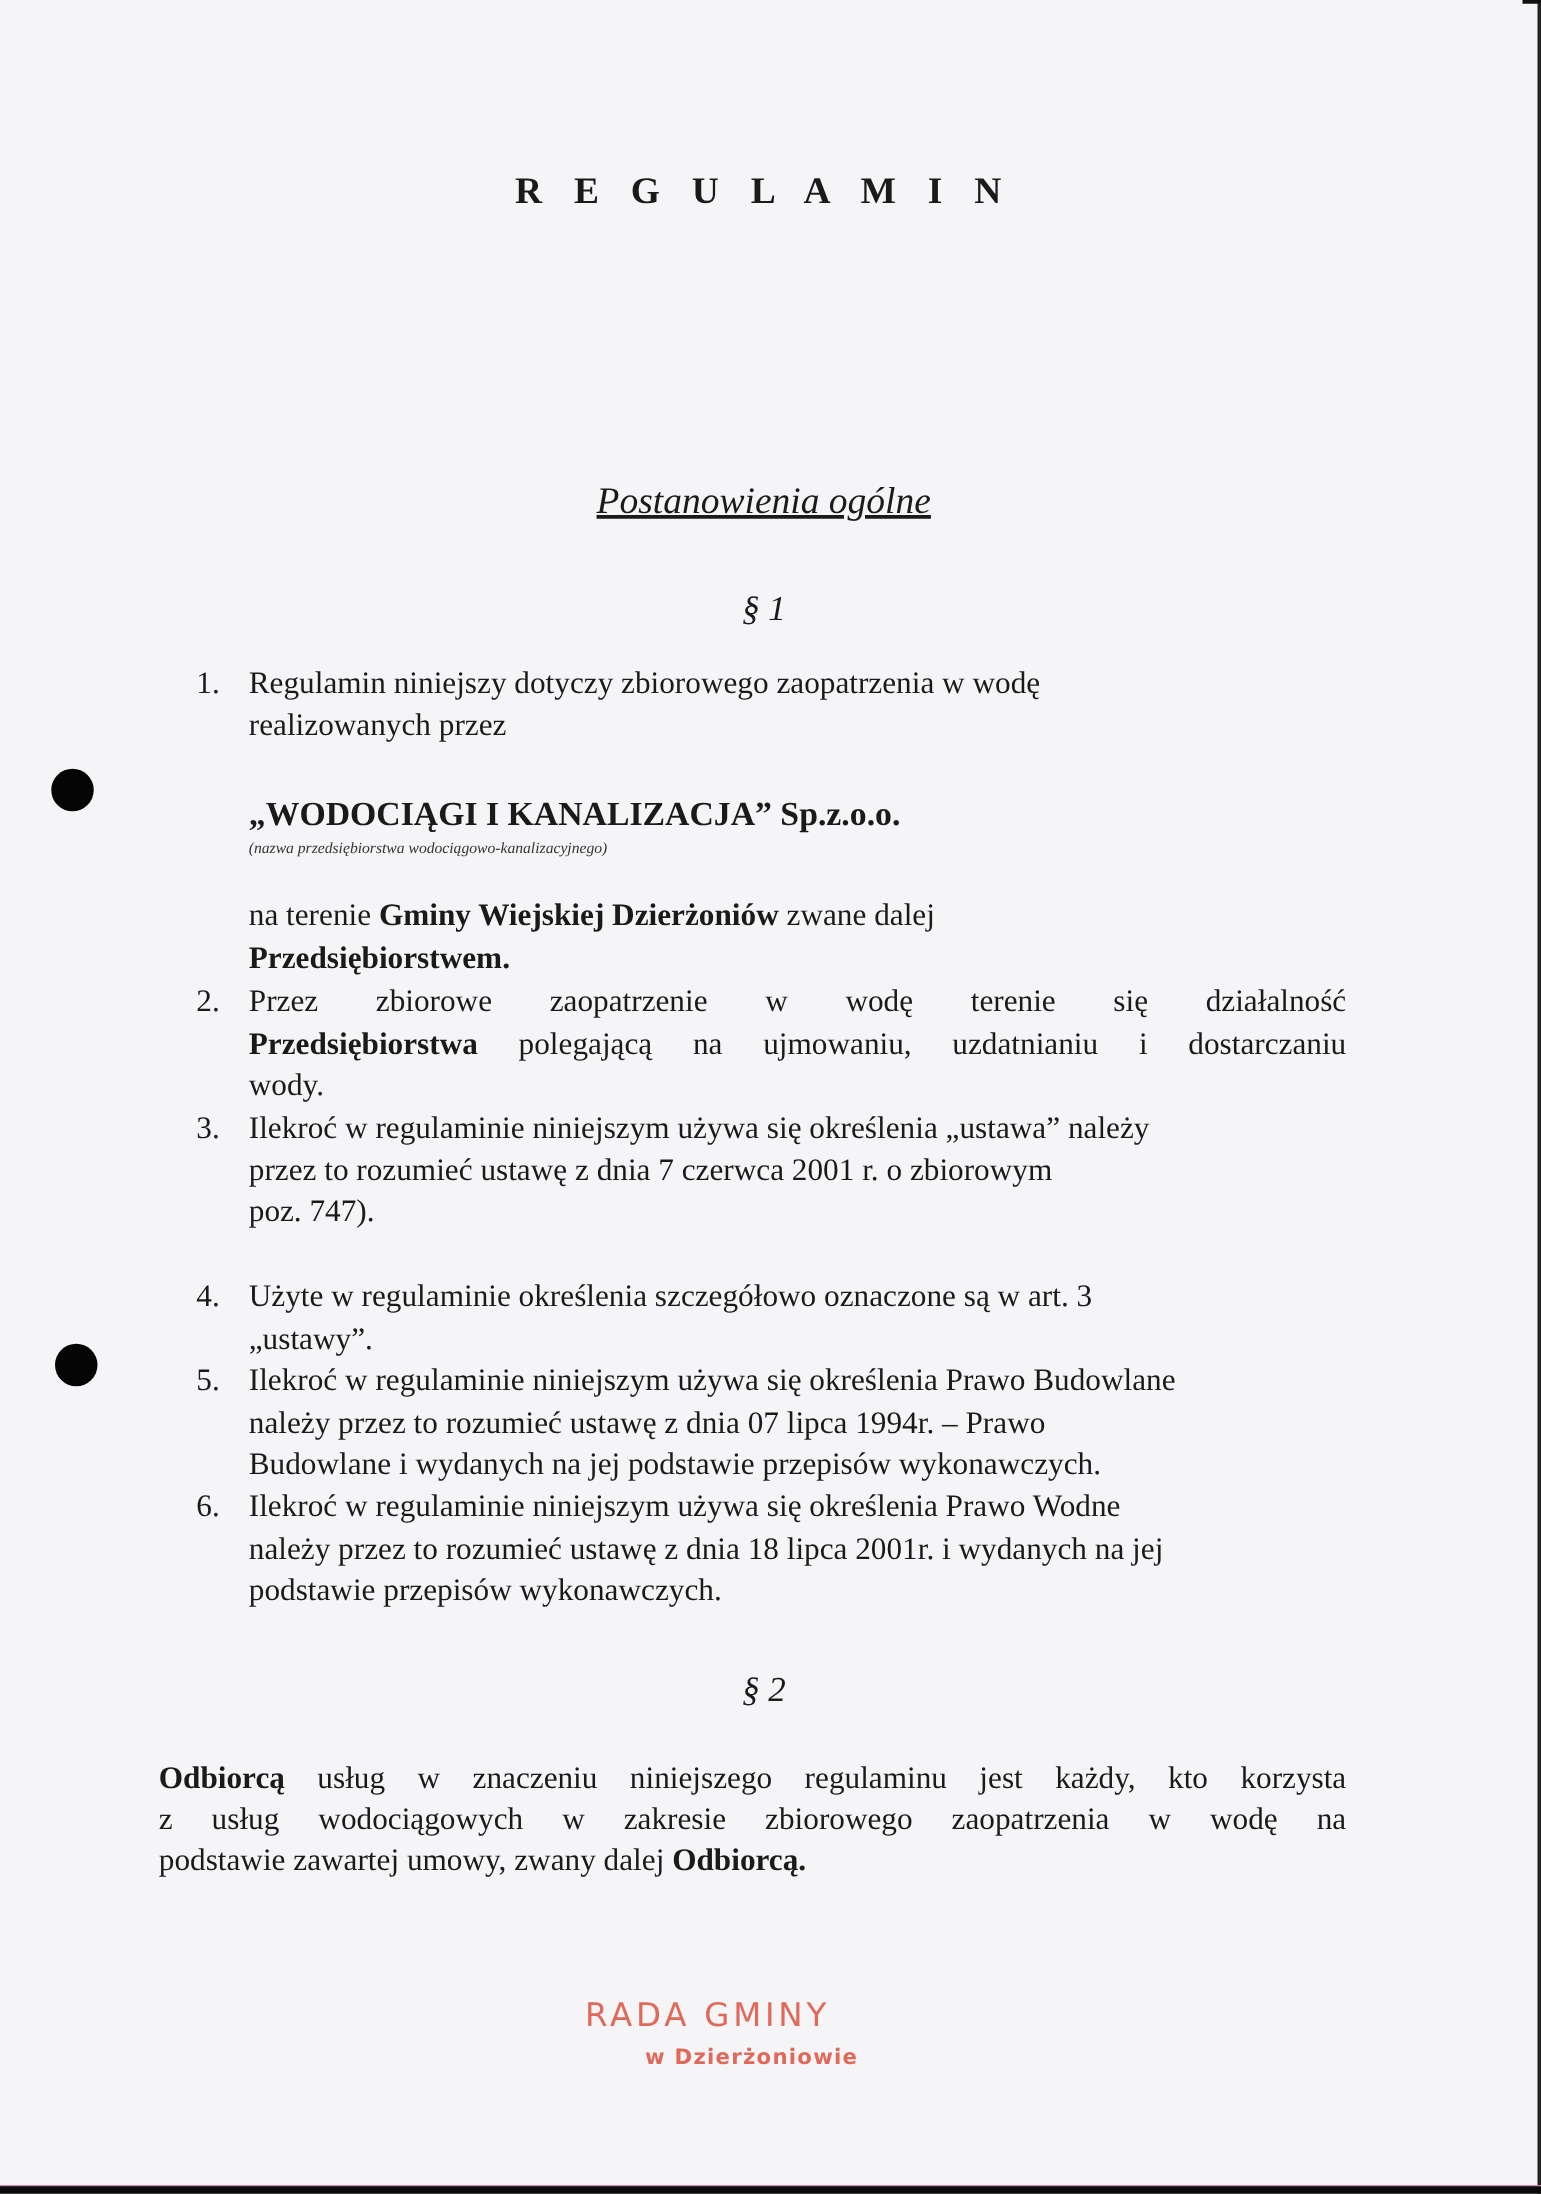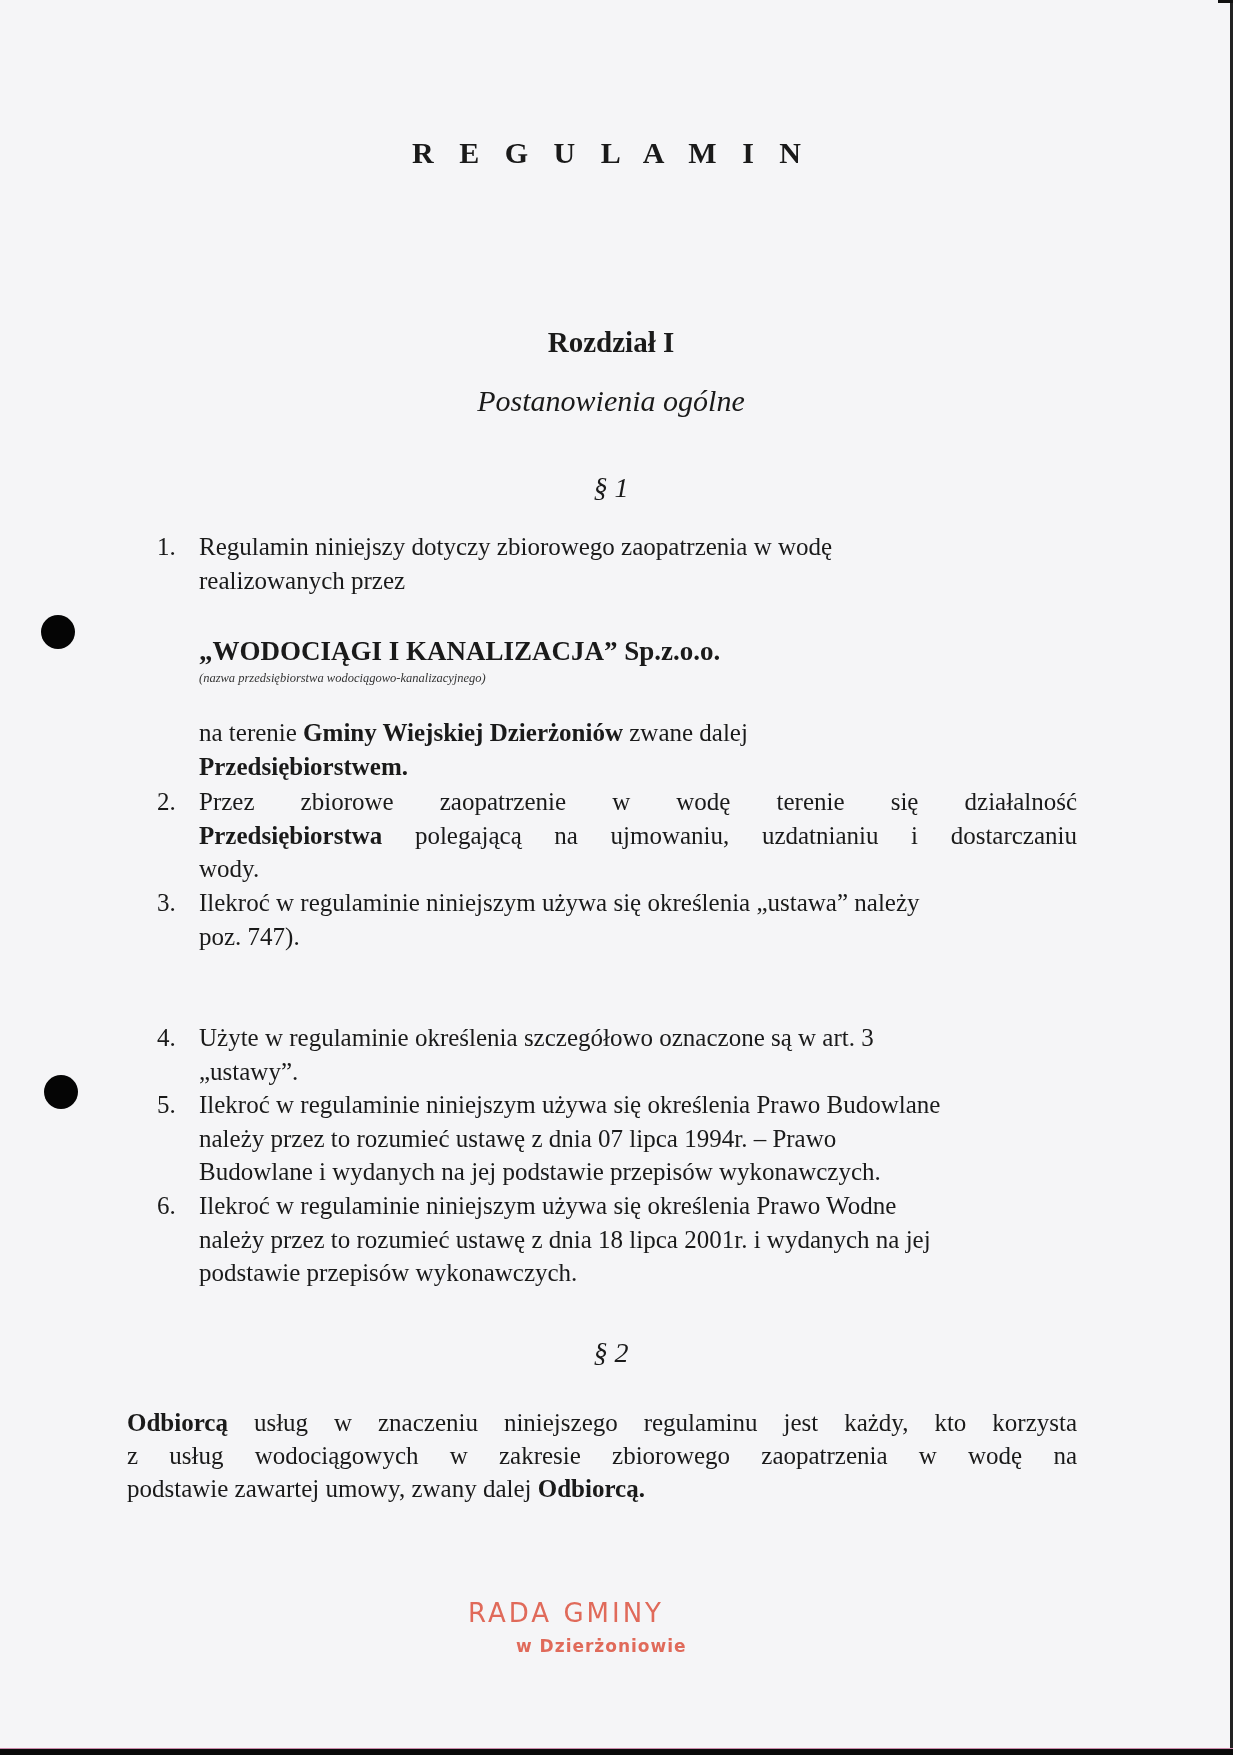--- a/index.html
+++ b/index.html
@@ -14,21 +14,21 @@
     background: #f5f5f7;
   }
   .right-edge { position: absolute; left: 1230px; top: 0; width: 3px; height: 1755px; background: #222; }
   .top-edge { position: absolute; left: 1218px; top: 0; width: 15px; height: 3px; background: #111; }
   .bottom-edge { position: absolute; left: 0; top: 1748px; width: 1233px; height: 7px; background: #0a0a0a; border-top: 1px solid #c8a; }
   .hole { position: absolute; width: 34px; height: 34px; border-radius: 50%; background: #050505; }
   .center { position: absolute; left: 0; width: 1222px; text-align: center; }
   .title { top: 136px; font-size: 30px; font-weight: bold; letter-spacing: 9px; }
   .subtitle { top: 180px; font-size: 30px; font-weight: bold; }
   .chapter { top: 326px; font-size: 29px; font-weight: bold; }
-  .chapter-sub { top: 384px; font-size: 30px; font-style: italic; }
+  .chapter-sub { top: 384px; font-size: 30px; font-style: italic; text-decoration: underline; }
   .para1 { top: 472px; font-size: 28px; font-style: italic; }
   .para2 { top: 1337px; font-size: 28px; font-style: italic; }
   .item { position: absolute; left: 157px; width: 920px; font-size: 25px; line-height: 33.5px; }
   .num { position: absolute; left: 0; width: 40px; }
   .body { position: absolute; left: 42px; width: 878px; }
   .j-full { text-align: justify; text-align-last: justify; }
   b { font-weight: bold; }
   .company { position: absolute; left: 199px; top: 636px; font-size: 27px; font-weight: bold; }
   .company-note { position: absolute; left: 199px; top: 671px; font-size: 12.5px; font-style: italic; color: #333; }
   .stamp1 { position: absolute; left: 468px; top: 1598px; font-family: "DejaVu Sans", sans-serif; font-size: 26px; color: #e06a5a; letter-spacing: 3px; }
@@ -37,21 +37,20 @@
   .line { display: block; }
 </style>
 </head>
 <body>
 
 <div class="page">
   <div class="hole" style="left:41px; top:615px;"></div>
   <div class="hole" style="left:44px; top:1075px;"></div>
 
   <div class="center title">R E G U L A M I N</div>
-  <div class="center chapter">Rozdział I</div>
   <div class="center chapter-sub">Postanowienia ogólne</div>
   <div class="center para1">§ 1</div>
 
   <div class="item" style="top:530px;">
     <span class="num">1.</span>
     <div class="body">
       <span class="line">Regulamin niniejszy dotyczy zbiorowego zaopatrzenia w wodę</span>
       <span class="line">realizowanych przez</span>
     </div>
   </div>
@@ -70,20 +69,21 @@
       <span class="line j-full">Przez zbiorowe zaopatrzenie w wodę terenie się działalność</span>
       <span class="line j-full"><b>Przedsiębiorstwa</b><span>  polegającą na ujmowaniu, uzdatnianiu i dostarczaniu</span></span>
       <span class="line">wody.</span>
     </div>
   </div>
 
   <div class="item" style="top:886px;">
     <span class="num">3.</span>
     <div class="body">
       <span class="line">Ilekroć w regulaminie niniejszym używa się określenia „ustawa” należy</span>
+      <span class="line">przez to rozumieć ustawę z dnia 7 czerwca 2001 r. o zbiorowym</span>
       <span class="line">poz. 747).</span>
     </div>
   </div>
 
   <div class="item" style="top:1021px;">
     <span class="num">4.</span>
     <div class="body">
       <span class="line">Użyte w regulaminie określenia szczegółowo oznaczone są w art. 3</span>
       <span class="line">„ustawy”.</span>
     </div>

